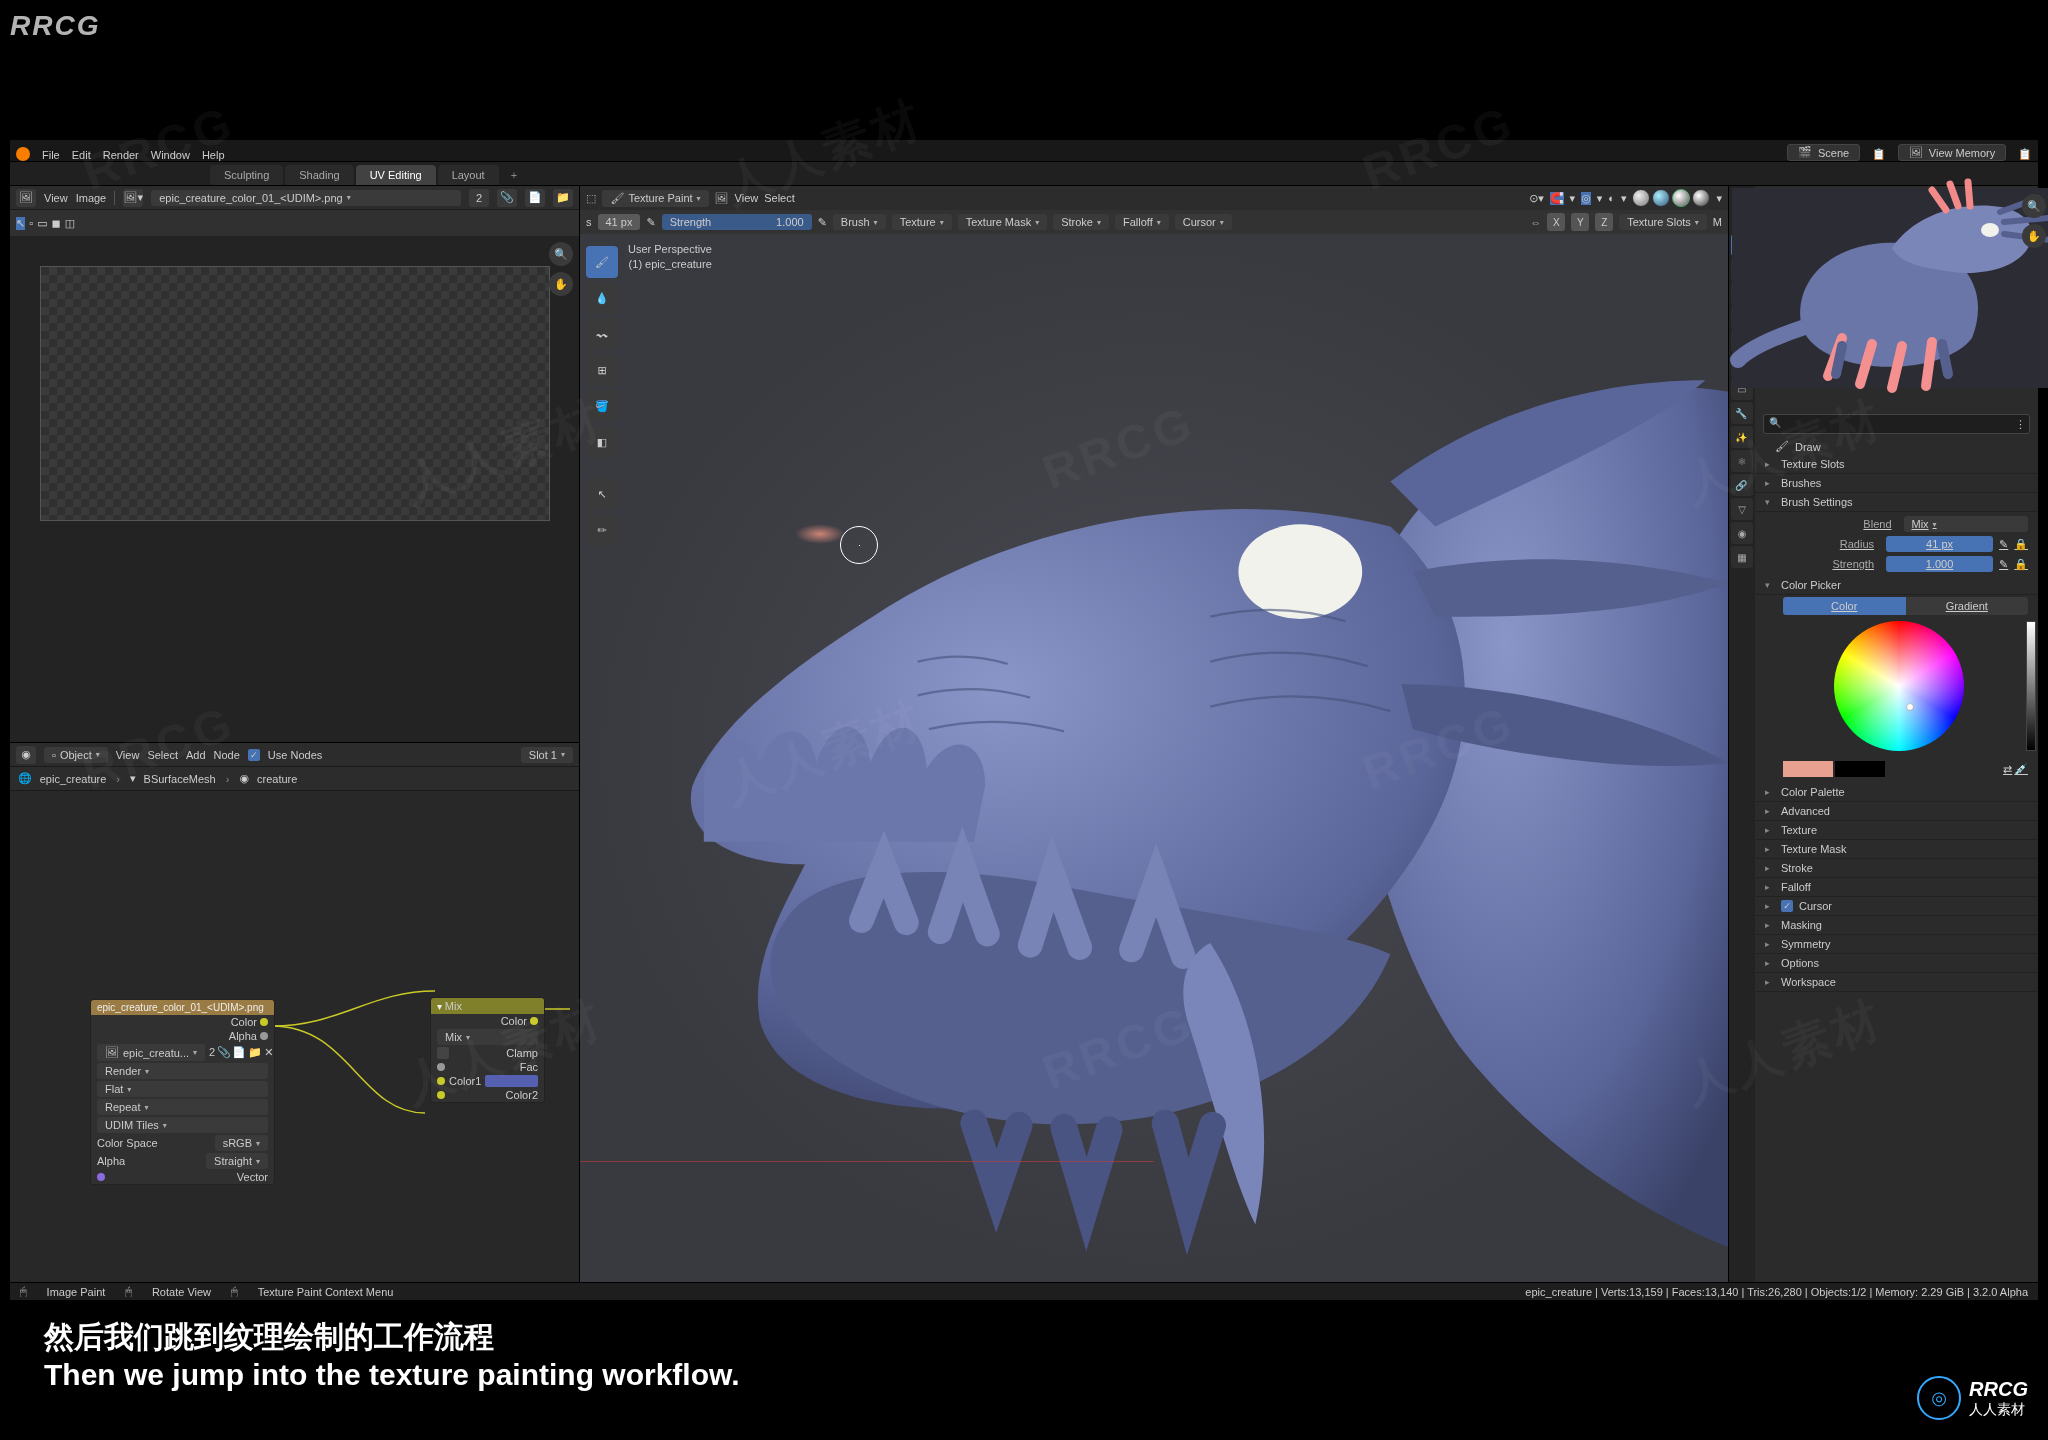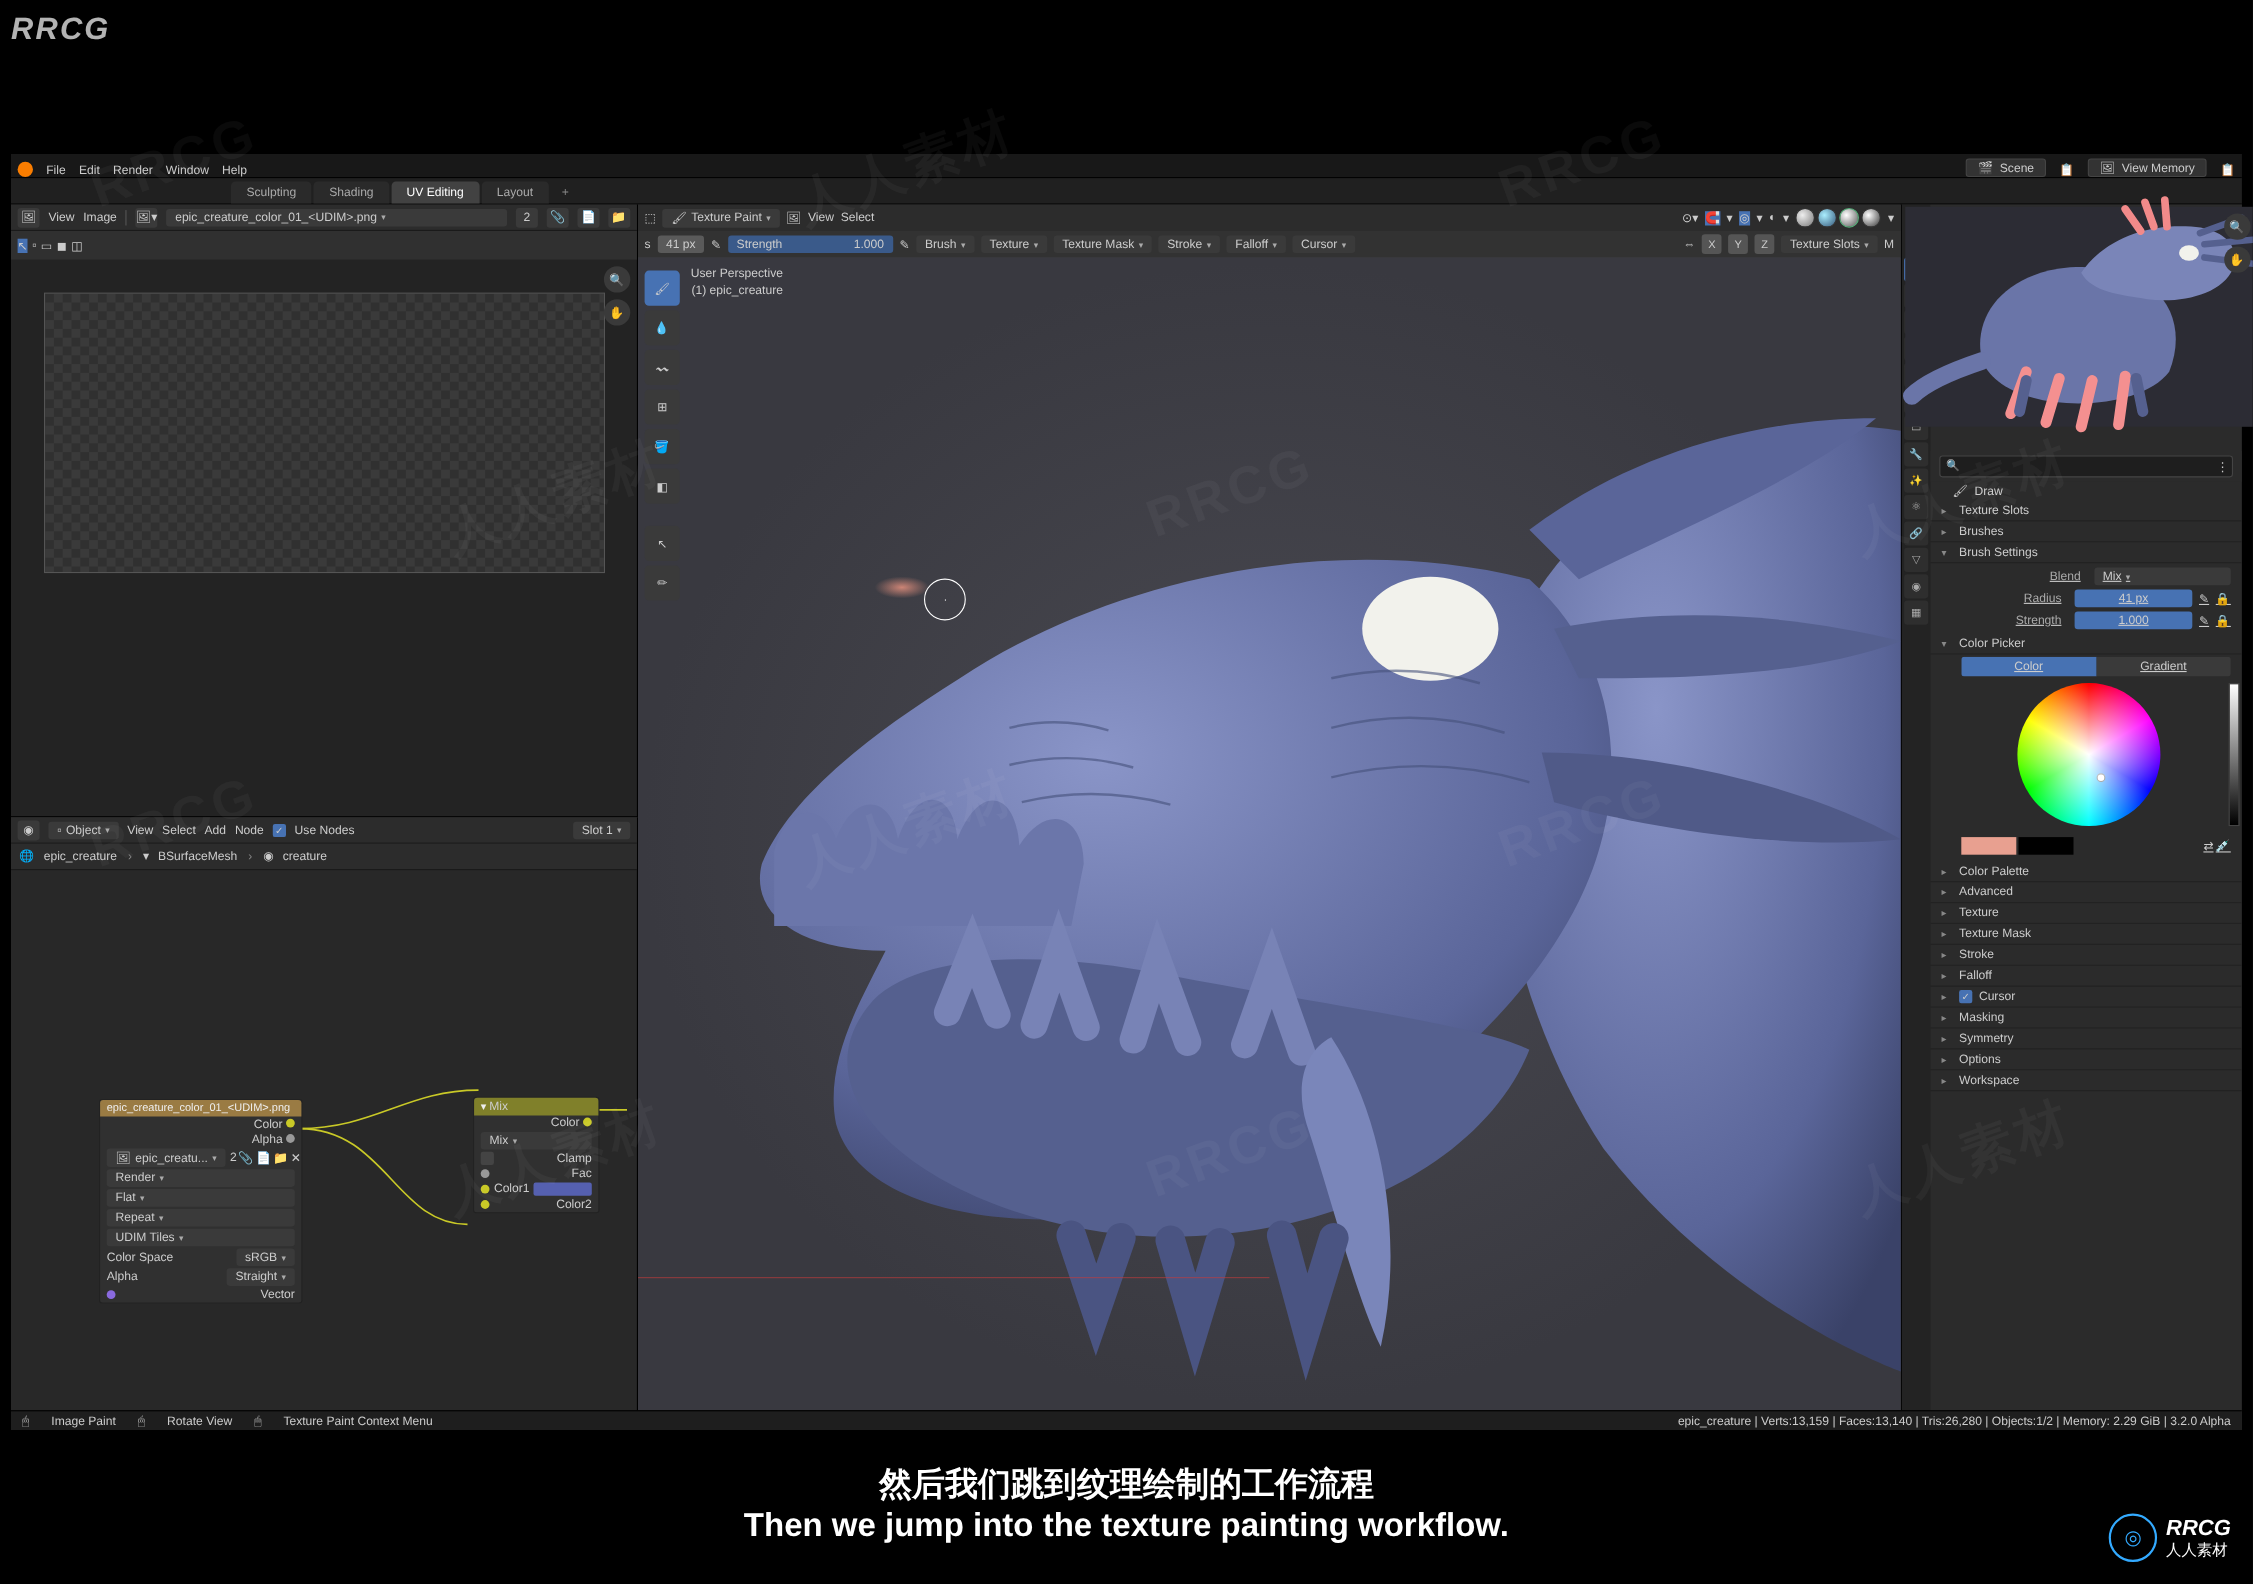--- a/index.html
+++ b/index.html
@@ -100,21 +100,21 @@
 .colorwheel::after { content:""; position:absolute; inset:0; border-radius:50%; background: radial-gradient(circle at center, #fff 0%, rgba(255,255,255,0) 70%); }
 .cw-handle { position:absolute; width:8px; height:8px; border:1px solid #333; border-radius:50%; background:#fff; }
 .val-slider { width:10px; height:130px; background: linear-gradient(#fff,#000); margin:6px 2px; border:1px solid #444; }
 .swatches { display:flex; align-items:center; gap:2px; padding:4px 10px; }
 .sw { width:50px; height:16px; }
 .small-icon { font-size:11px; }
 
 .statusbar { position:absolute; left:0; right:0; bottom:0; height:18px; background:#1e1e1e; display:flex; align-items:center; padding:0 10px; gap:20px; font-size:10px; color:#aaa; border-top:1px solid #000;}
 .statusbar .right { margin-left:auto; }
 
-.subtitle { position:absolute; left:0; right:0; bottom:36px; text-align:center; z-index:150; }
+.subtitle { position:absolute; left:0; right:0; bottom:48px; z-index:150;padding-left:44px; }
 .subtitle .cn { font-size:30px; font-weight:bold; color:#fff; text-shadow: 2px 2px 3px #000; }
 .subtitle .en { font-size:30px; font-weight:bold; color:#fff; text-shadow: 2px 2px 3px #000; }
 
 .checkbox { width:12px; height:12px; background:#4772b3; border-radius:2px; display:inline-flex; align-items:center; justify-content:center; font-size:9px; }
 .checkbox.off { background:#444; }
 svg { overflow: visible; }
 </style>
 </head>
 <body>
 

